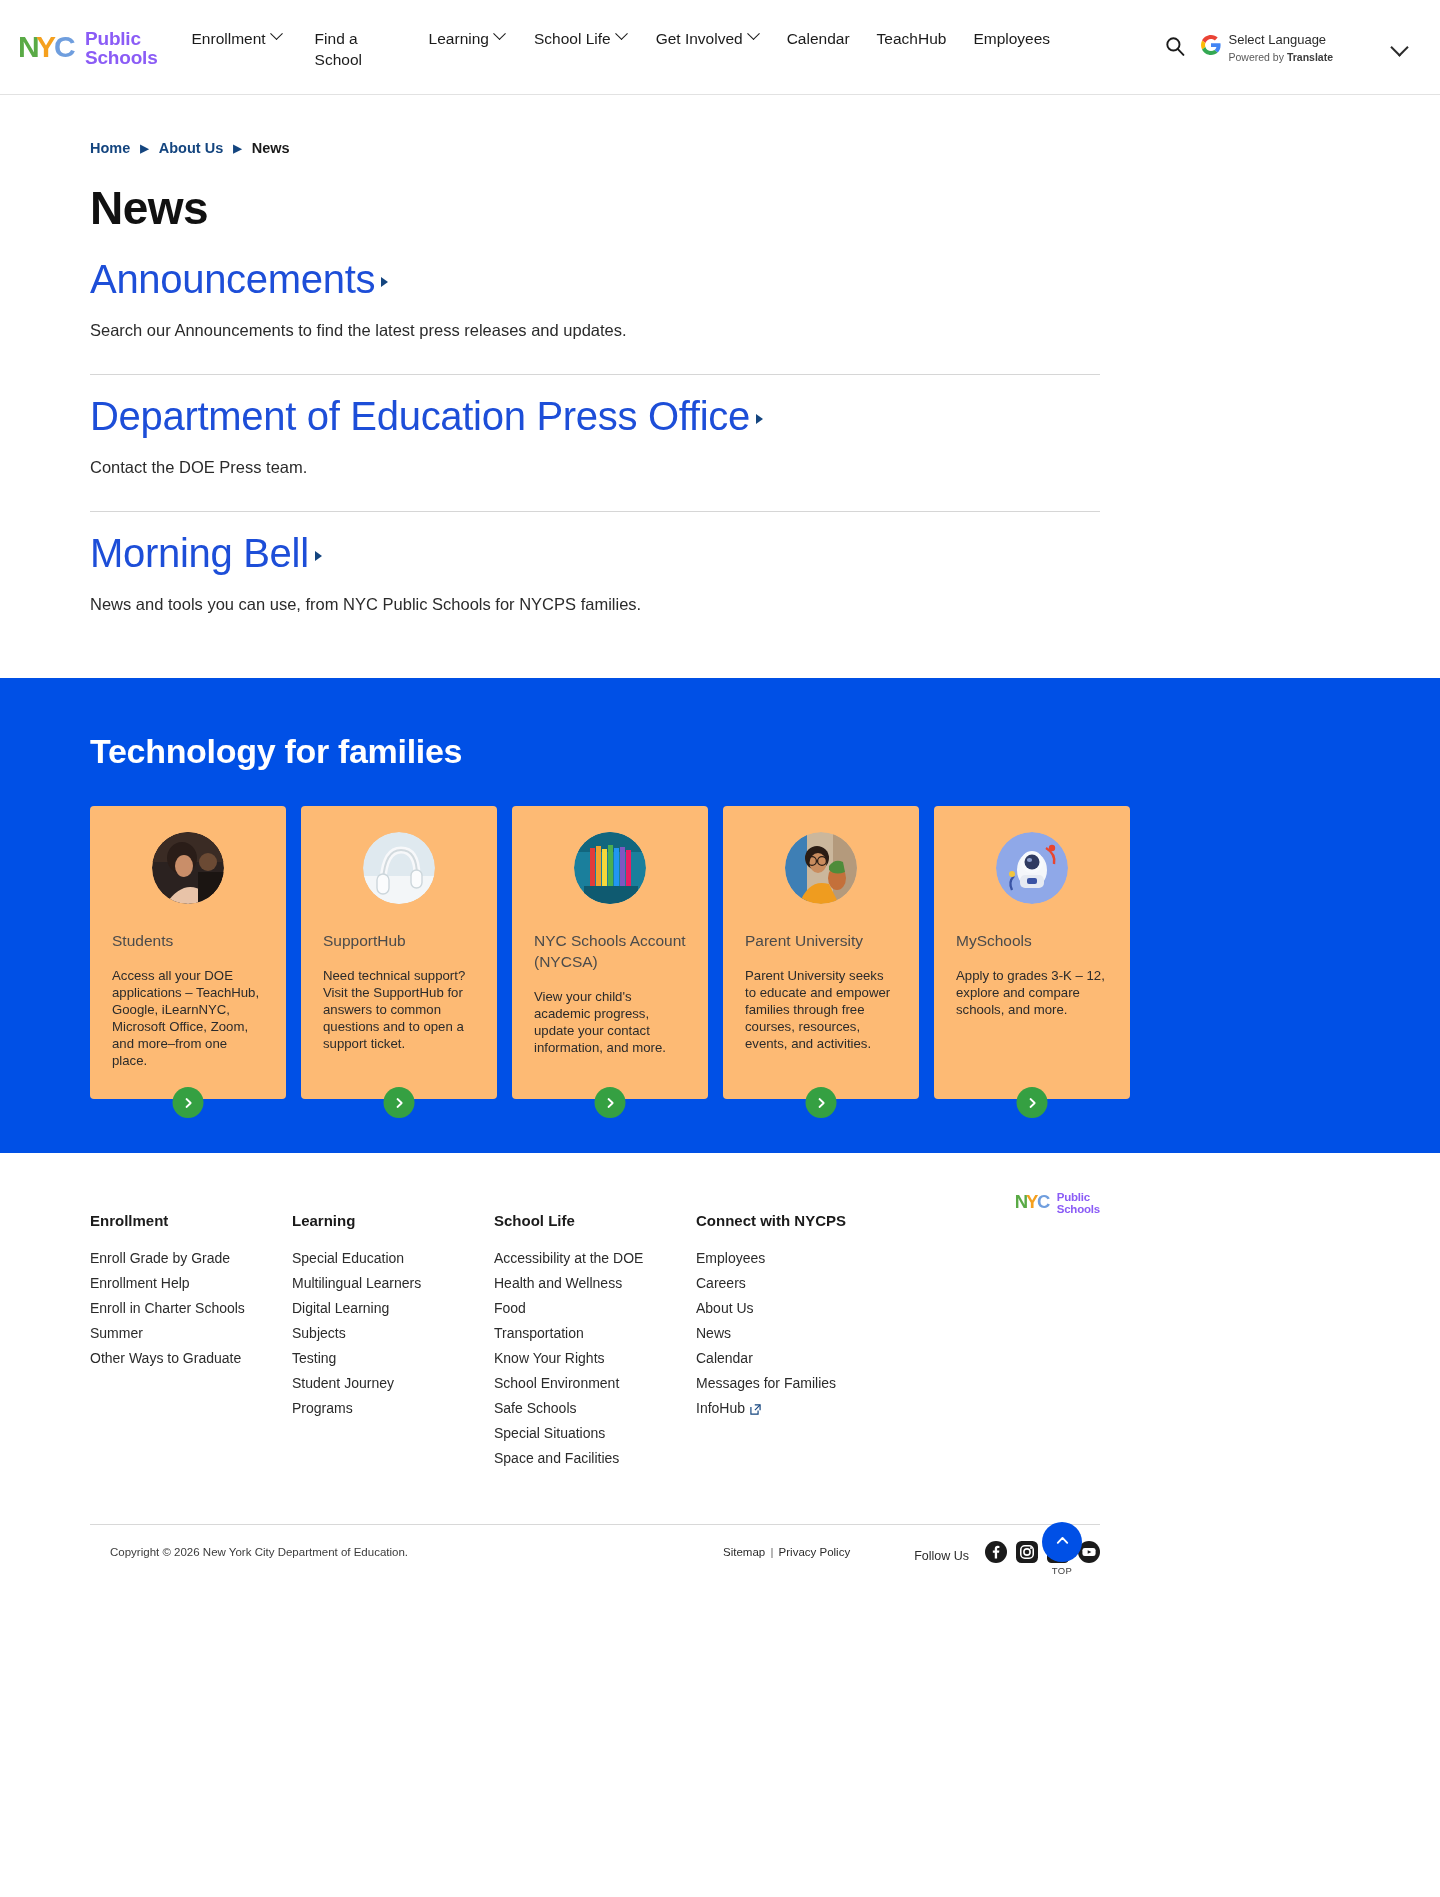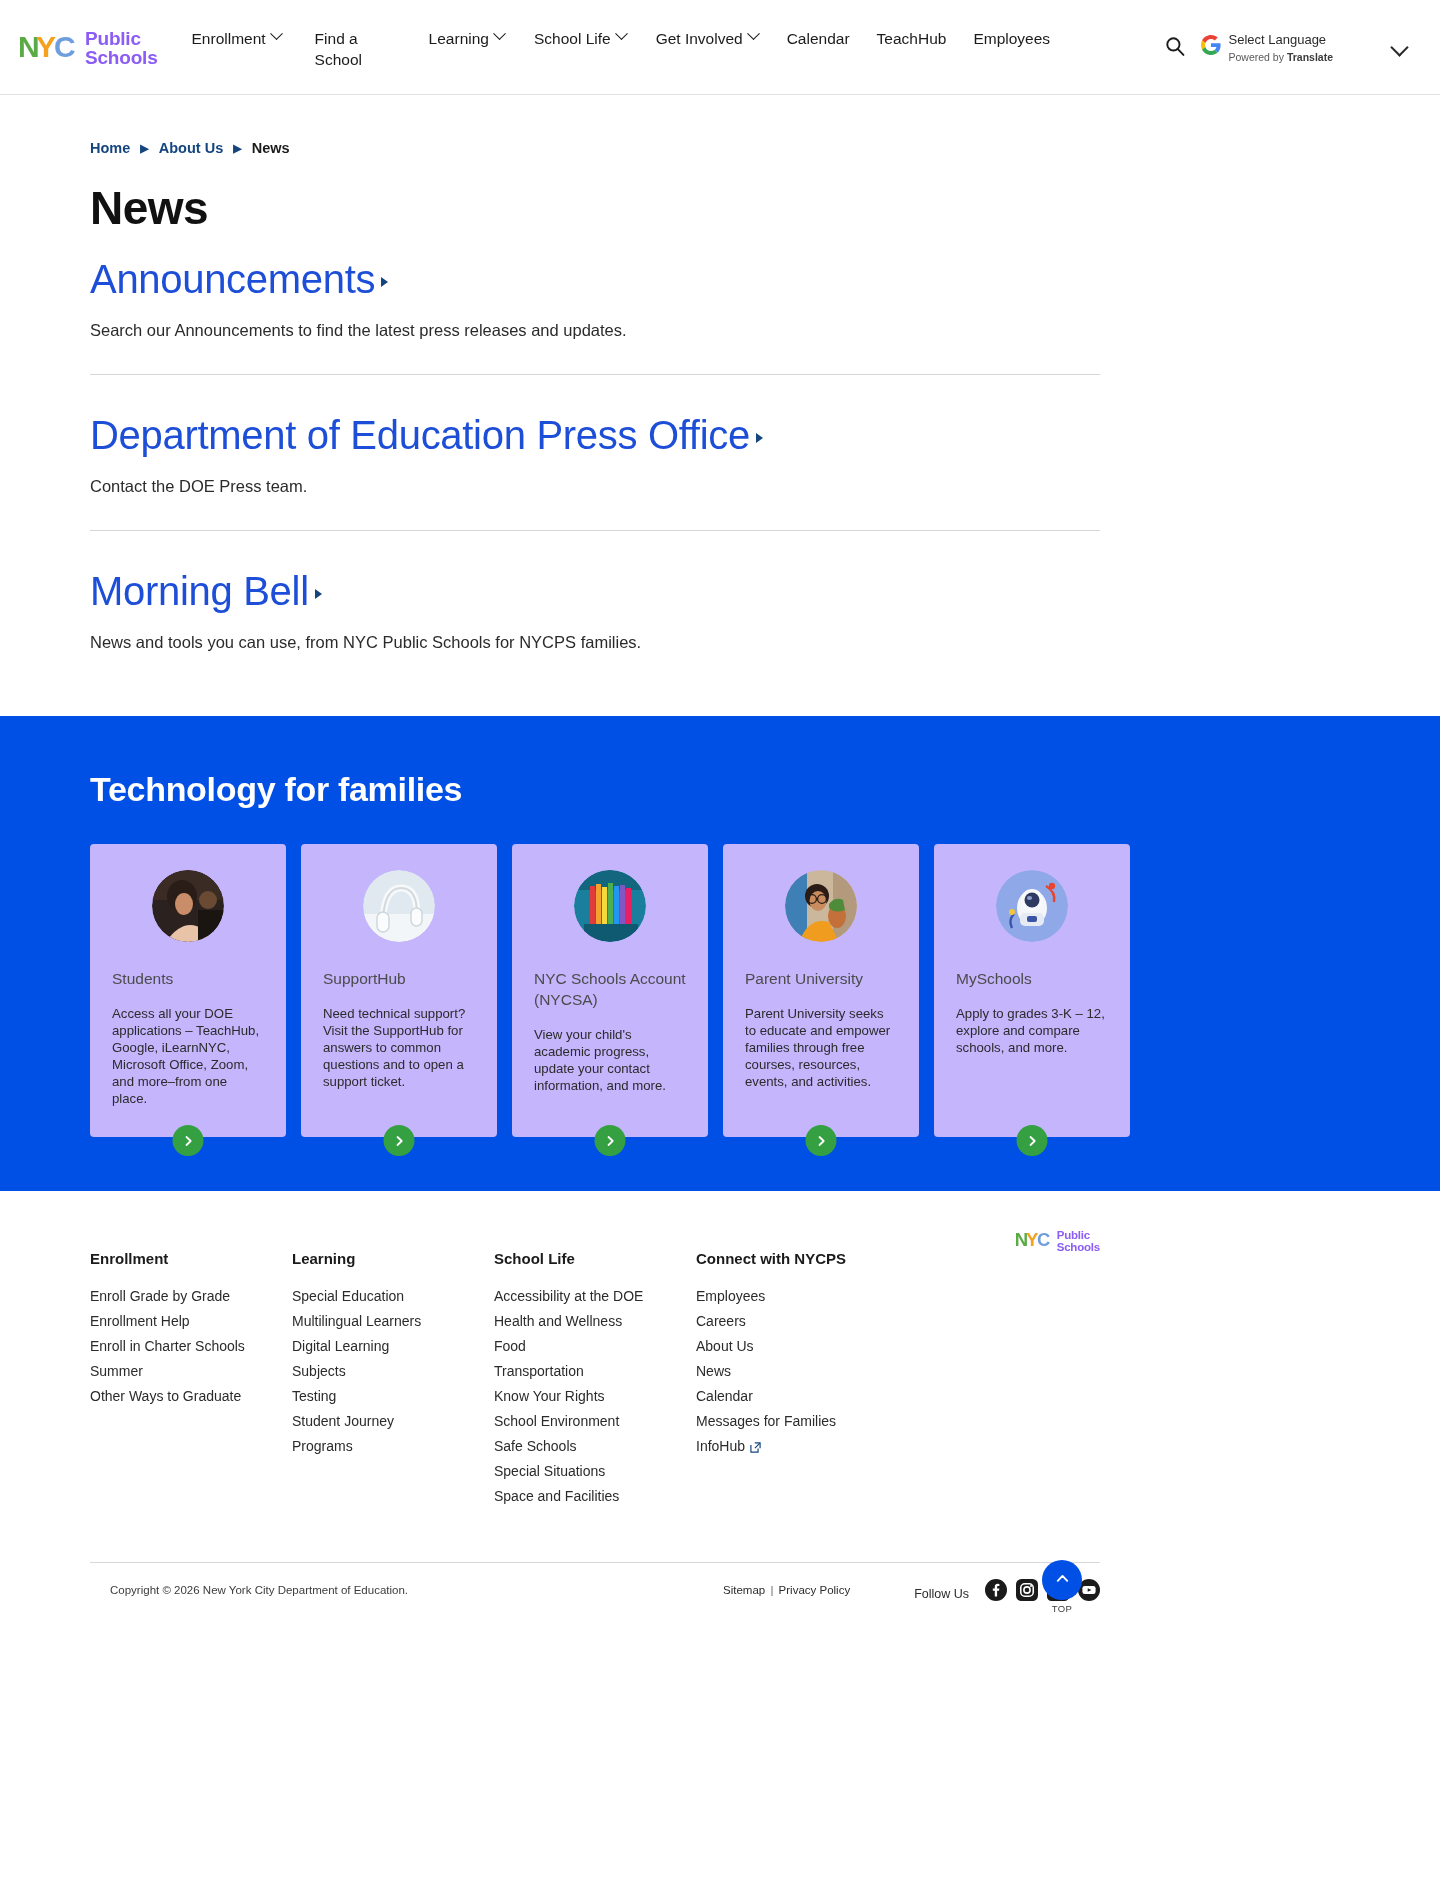--- a/index.html
+++ b/index.html
@@ -117,21 +117,21 @@
   h1.page-title {
     font-size: 46px;
     line-height: 54px;
     font-weight: bold;
     color: #111;
     margin-top: 25px;
     letter-spacing: -0.5px;
   }
 
   .news-section { padding-top: 26px; }
-  .news-section + .news-section { border-top: 1px solid #d6d6d6; padding-top: 42px; }
+  .news-section + .news-section { border-top: 1px solid #d6d6d6; padding-top: 23px; }
   .news-section { padding-bottom: 33px; }
   .news-section:last-child { border-bottom: none; }
   .sec-link {
     font-size: 40px;
     line-height: 37px;
     font-weight: normal;
     color: #1d4ed8;
     text-decoration: none;
     display: inline-flex;
     align-items: center;
@@ -167,21 +167,21 @@
     font-weight: bold;
     line-height: 42px;
     letter-spacing: -0.3px;
   }
   .cards {
     display: flex;
     margin-top: 34px;
     gap: 15px;
   }
   .card {
-    background: #c4b5fd;
+    background: #fdba74;
     border-radius: 4px;
     width: 196px;
     flex: 0 0 196px;
     padding: 26px 22px 30px 22px;
     position: relative;
     display: flex;
     flex-direction: column;
     min-height: 285px;
   }
   .card-thumb {

